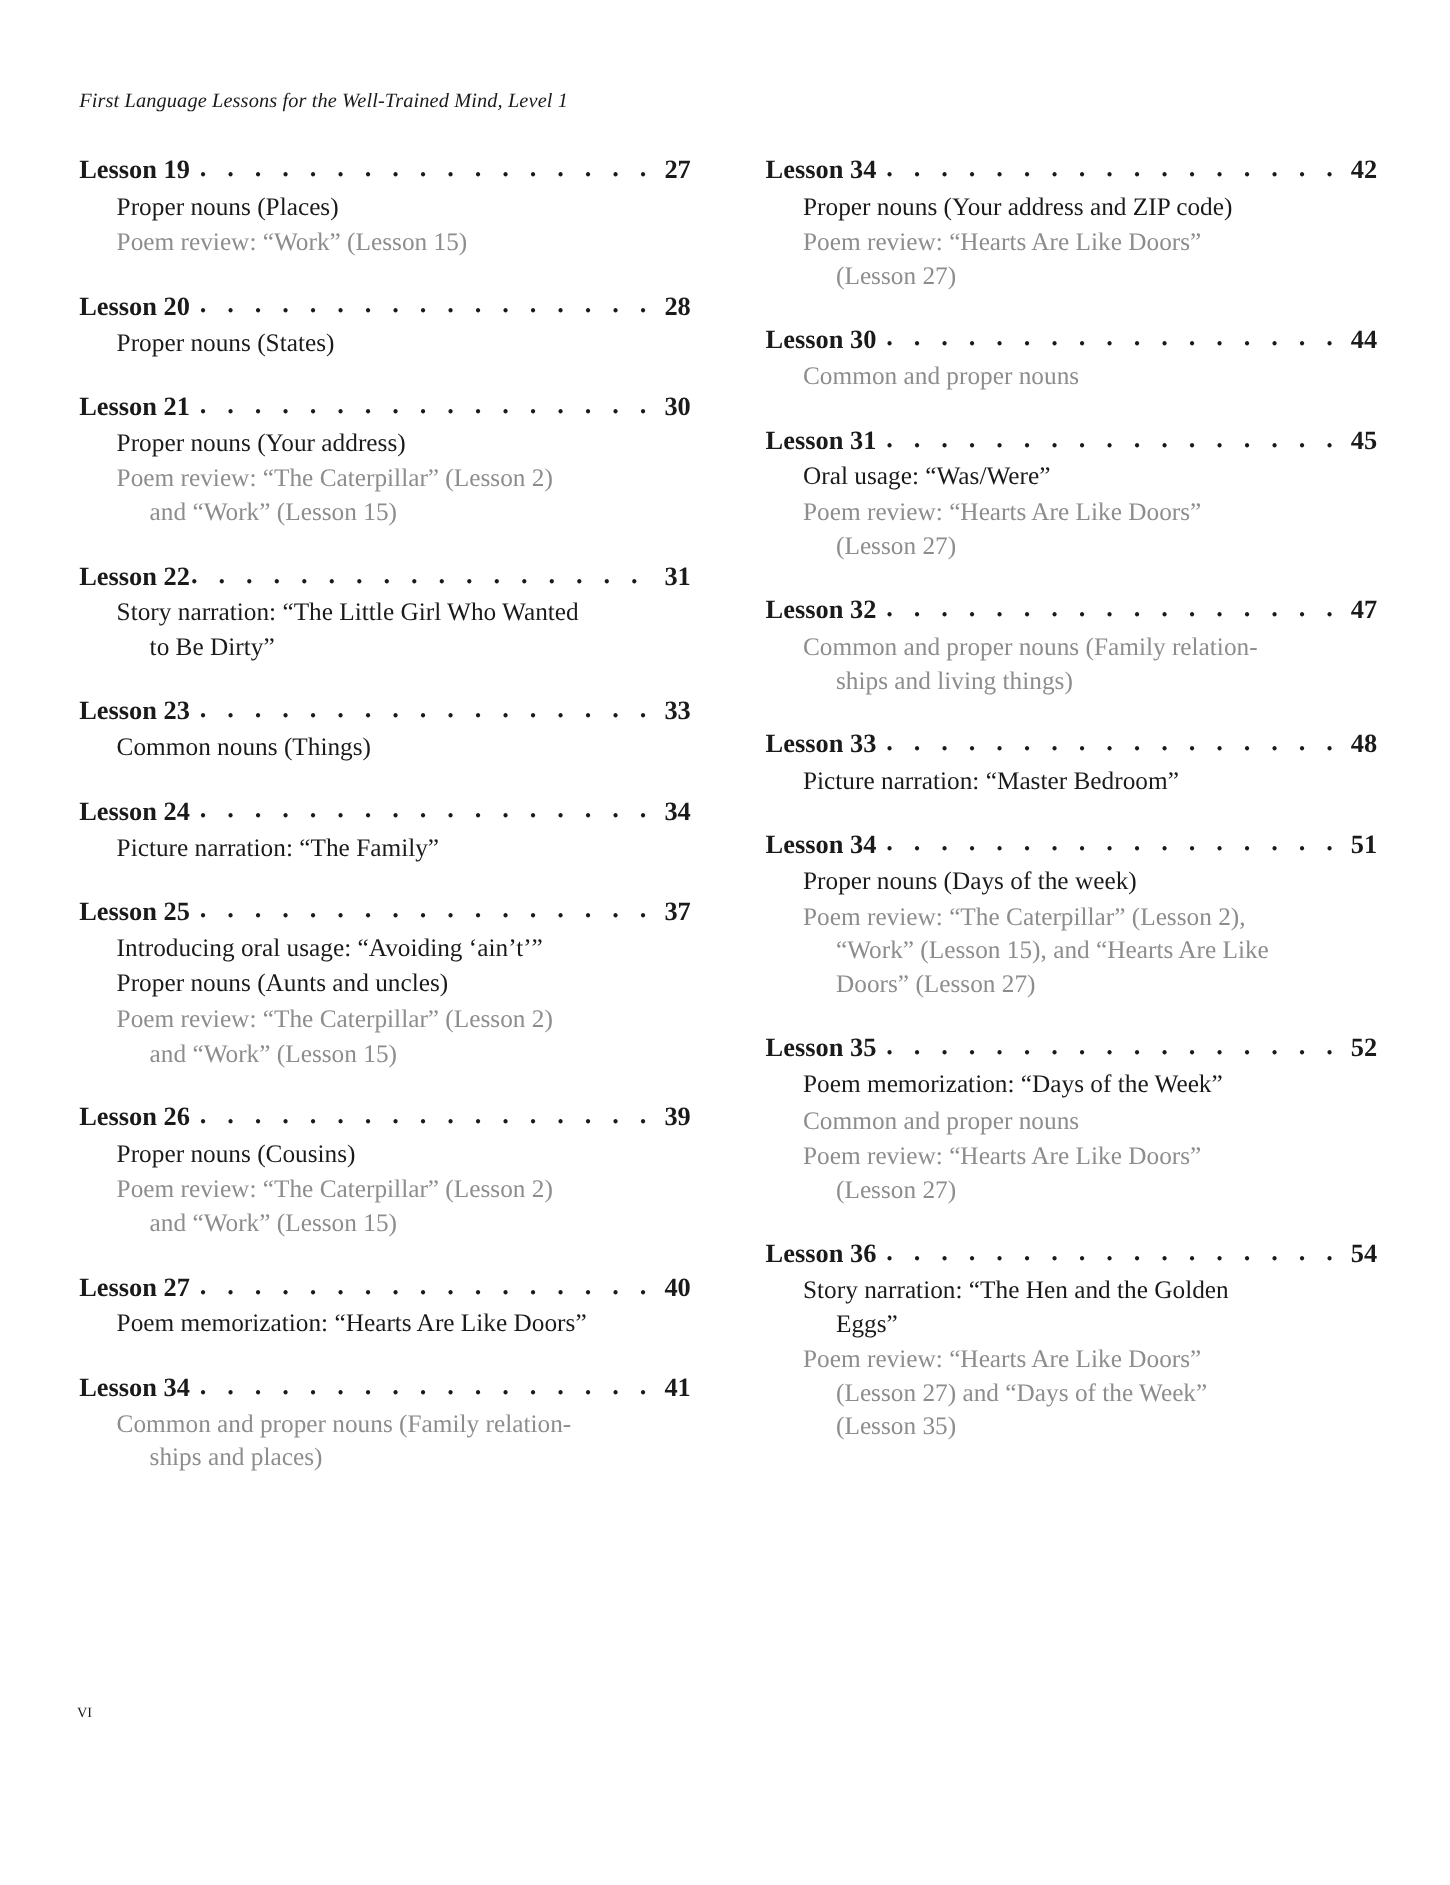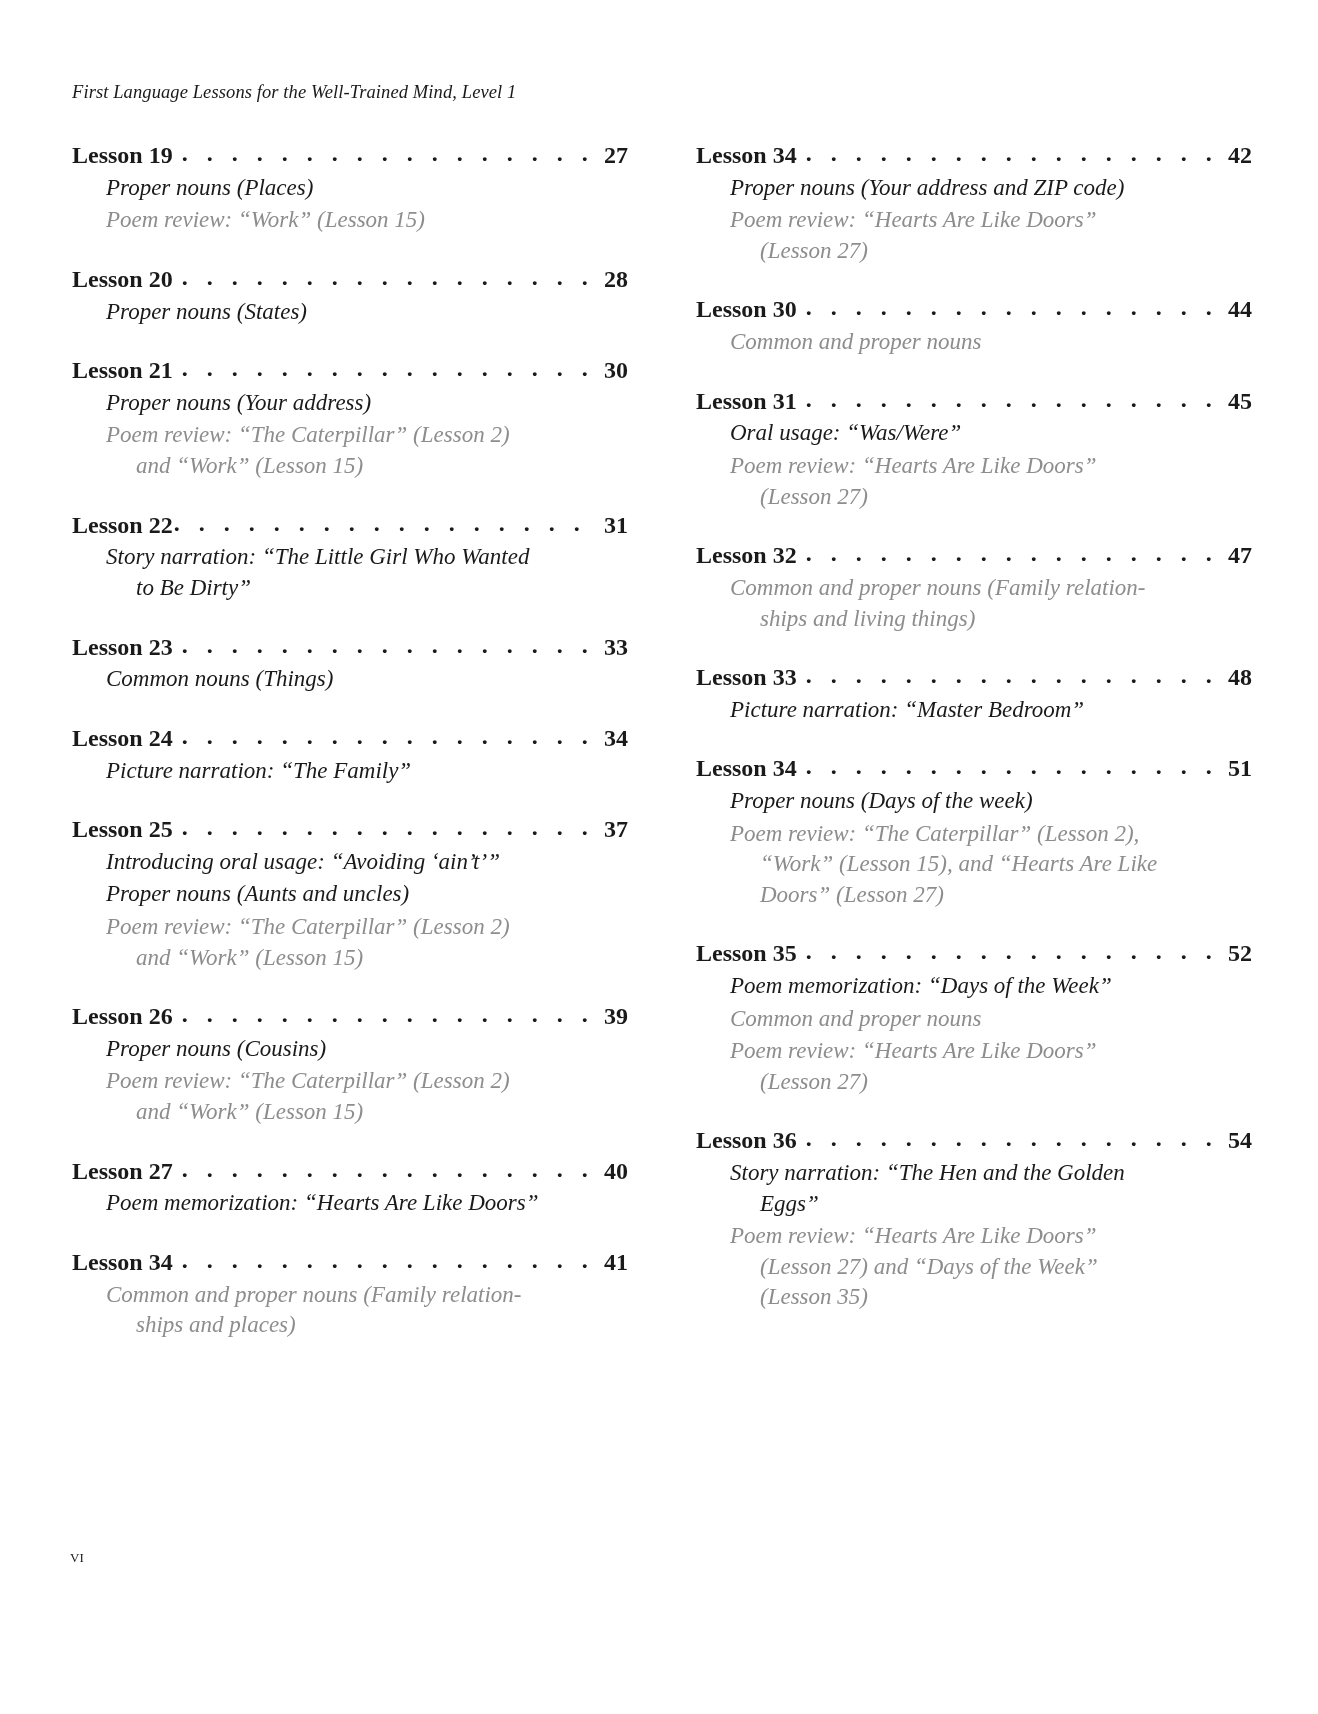--- a/index.html
+++ b/index.html
@@ -79,21 +79,20 @@
   }
   .sub {
     font-size: 23px;
     line-height: 1.33;
     padding-left: 34px;
     text-indent: 0;
     margin-top: 2px;
   }
   .sub.hang {
     padding-left: 34px;
-    font-style: italic;
   }
   .sub .cont {
     display: block;
     padding-left: 30px;
   }
   .muted {
     color: #8d8d8d;
   }
   .folio {
     position: absolute;

